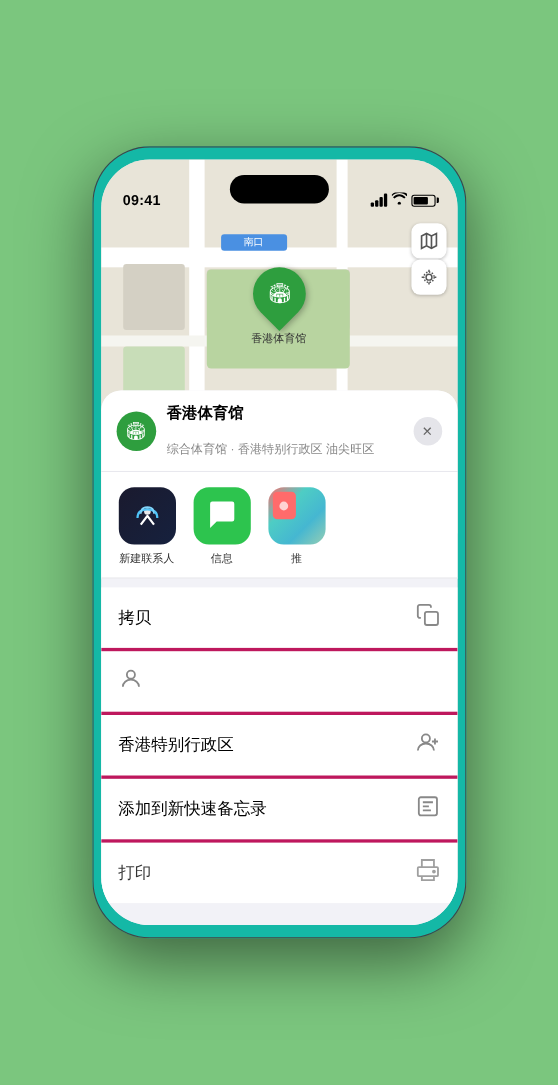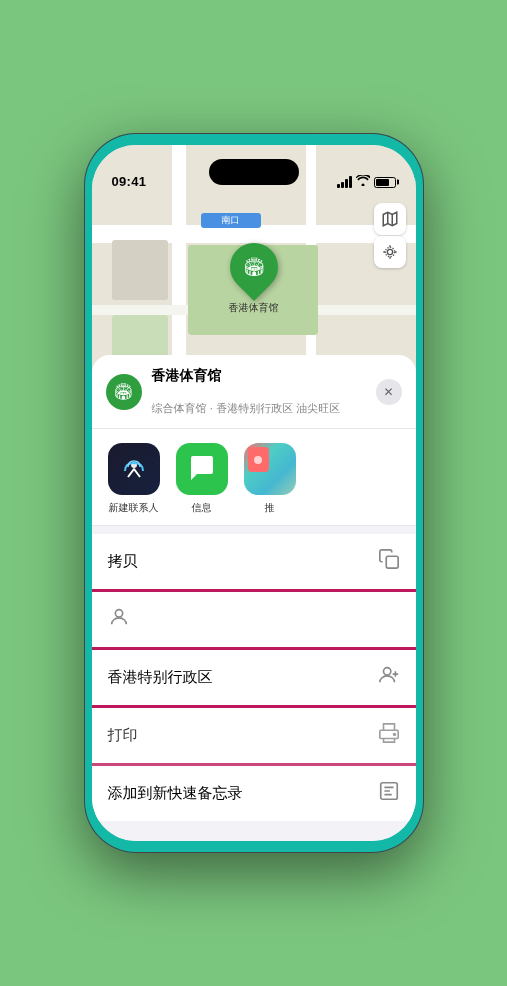--- a/index.html
+++ b/index.html
@@ -552,39 +552,39 @@
           <span class="action-text">香港特别行政区</span>
           <span class="action-icon-right">
             <svg width="22" height="22" viewBox="0 0 24 24" fill="none" stroke="#888" stroke-width="1.8">
               <circle cx="10" cy="8" r="4"></circle>
               <path d="M2 20c0-4 3.6-7 8-7s8 3 8 7"></path>
               <path d="M19 8v6M16 11h6"></path>
             </svg>
           </span>
         </div>
 
+        <div class="action-item">
+          <span class="action-text">添加到新快速备忘录</span>
+          <span class="action-icon-right">
+            <svg width="22" height="22" viewBox="0 0 24 24" fill="none" stroke="#888" stroke-width="1.8">
+              <rect x="3" y="3" width="18" height="18" rx="2"></rect>
+              <path d="M7 8h10M7 12h6M7 16h8"></path>
+            </svg>
+          </span>
+        </div>
+
         <div class="action-item" style="opacity:0.8;">
           <span class="action-text">打印</span>
           <span class="action-icon-right">
             <svg width="22" height="22" viewBox="0 0 24 24" fill="none" stroke="#888" stroke-width="1.8">
               <path d="M6 9V2h12v7"></path>
               <rect x="2" y="9" width="20" height="9" rx="1"></rect>
               <path d="M6 18v4h12v-4"></path>
               <circle cx="18" cy="13.5" r="1" fill="#888"></circle>
             </svg>
           </span>
         </div>
-
-        <div class="action-item">
-          <span class="action-text">添加到新快速备忘录</span>
-          <span class="action-icon-right">
-            <svg width="22" height="22" viewBox="0 0 24 24" fill="none" stroke="#888" stroke-width="1.8">
-              <rect x="3" y="3" width="18" height="18" rx="2"></rect>
-              <path d="M7 8h10M7 12h6M7 16h8"></path>
-            </svg>
-          </span>
-        </div>
       </div>
     </div>
 
     <div class="home-indicator"></div>
   </div>
 </div>
 
 </body></html>

